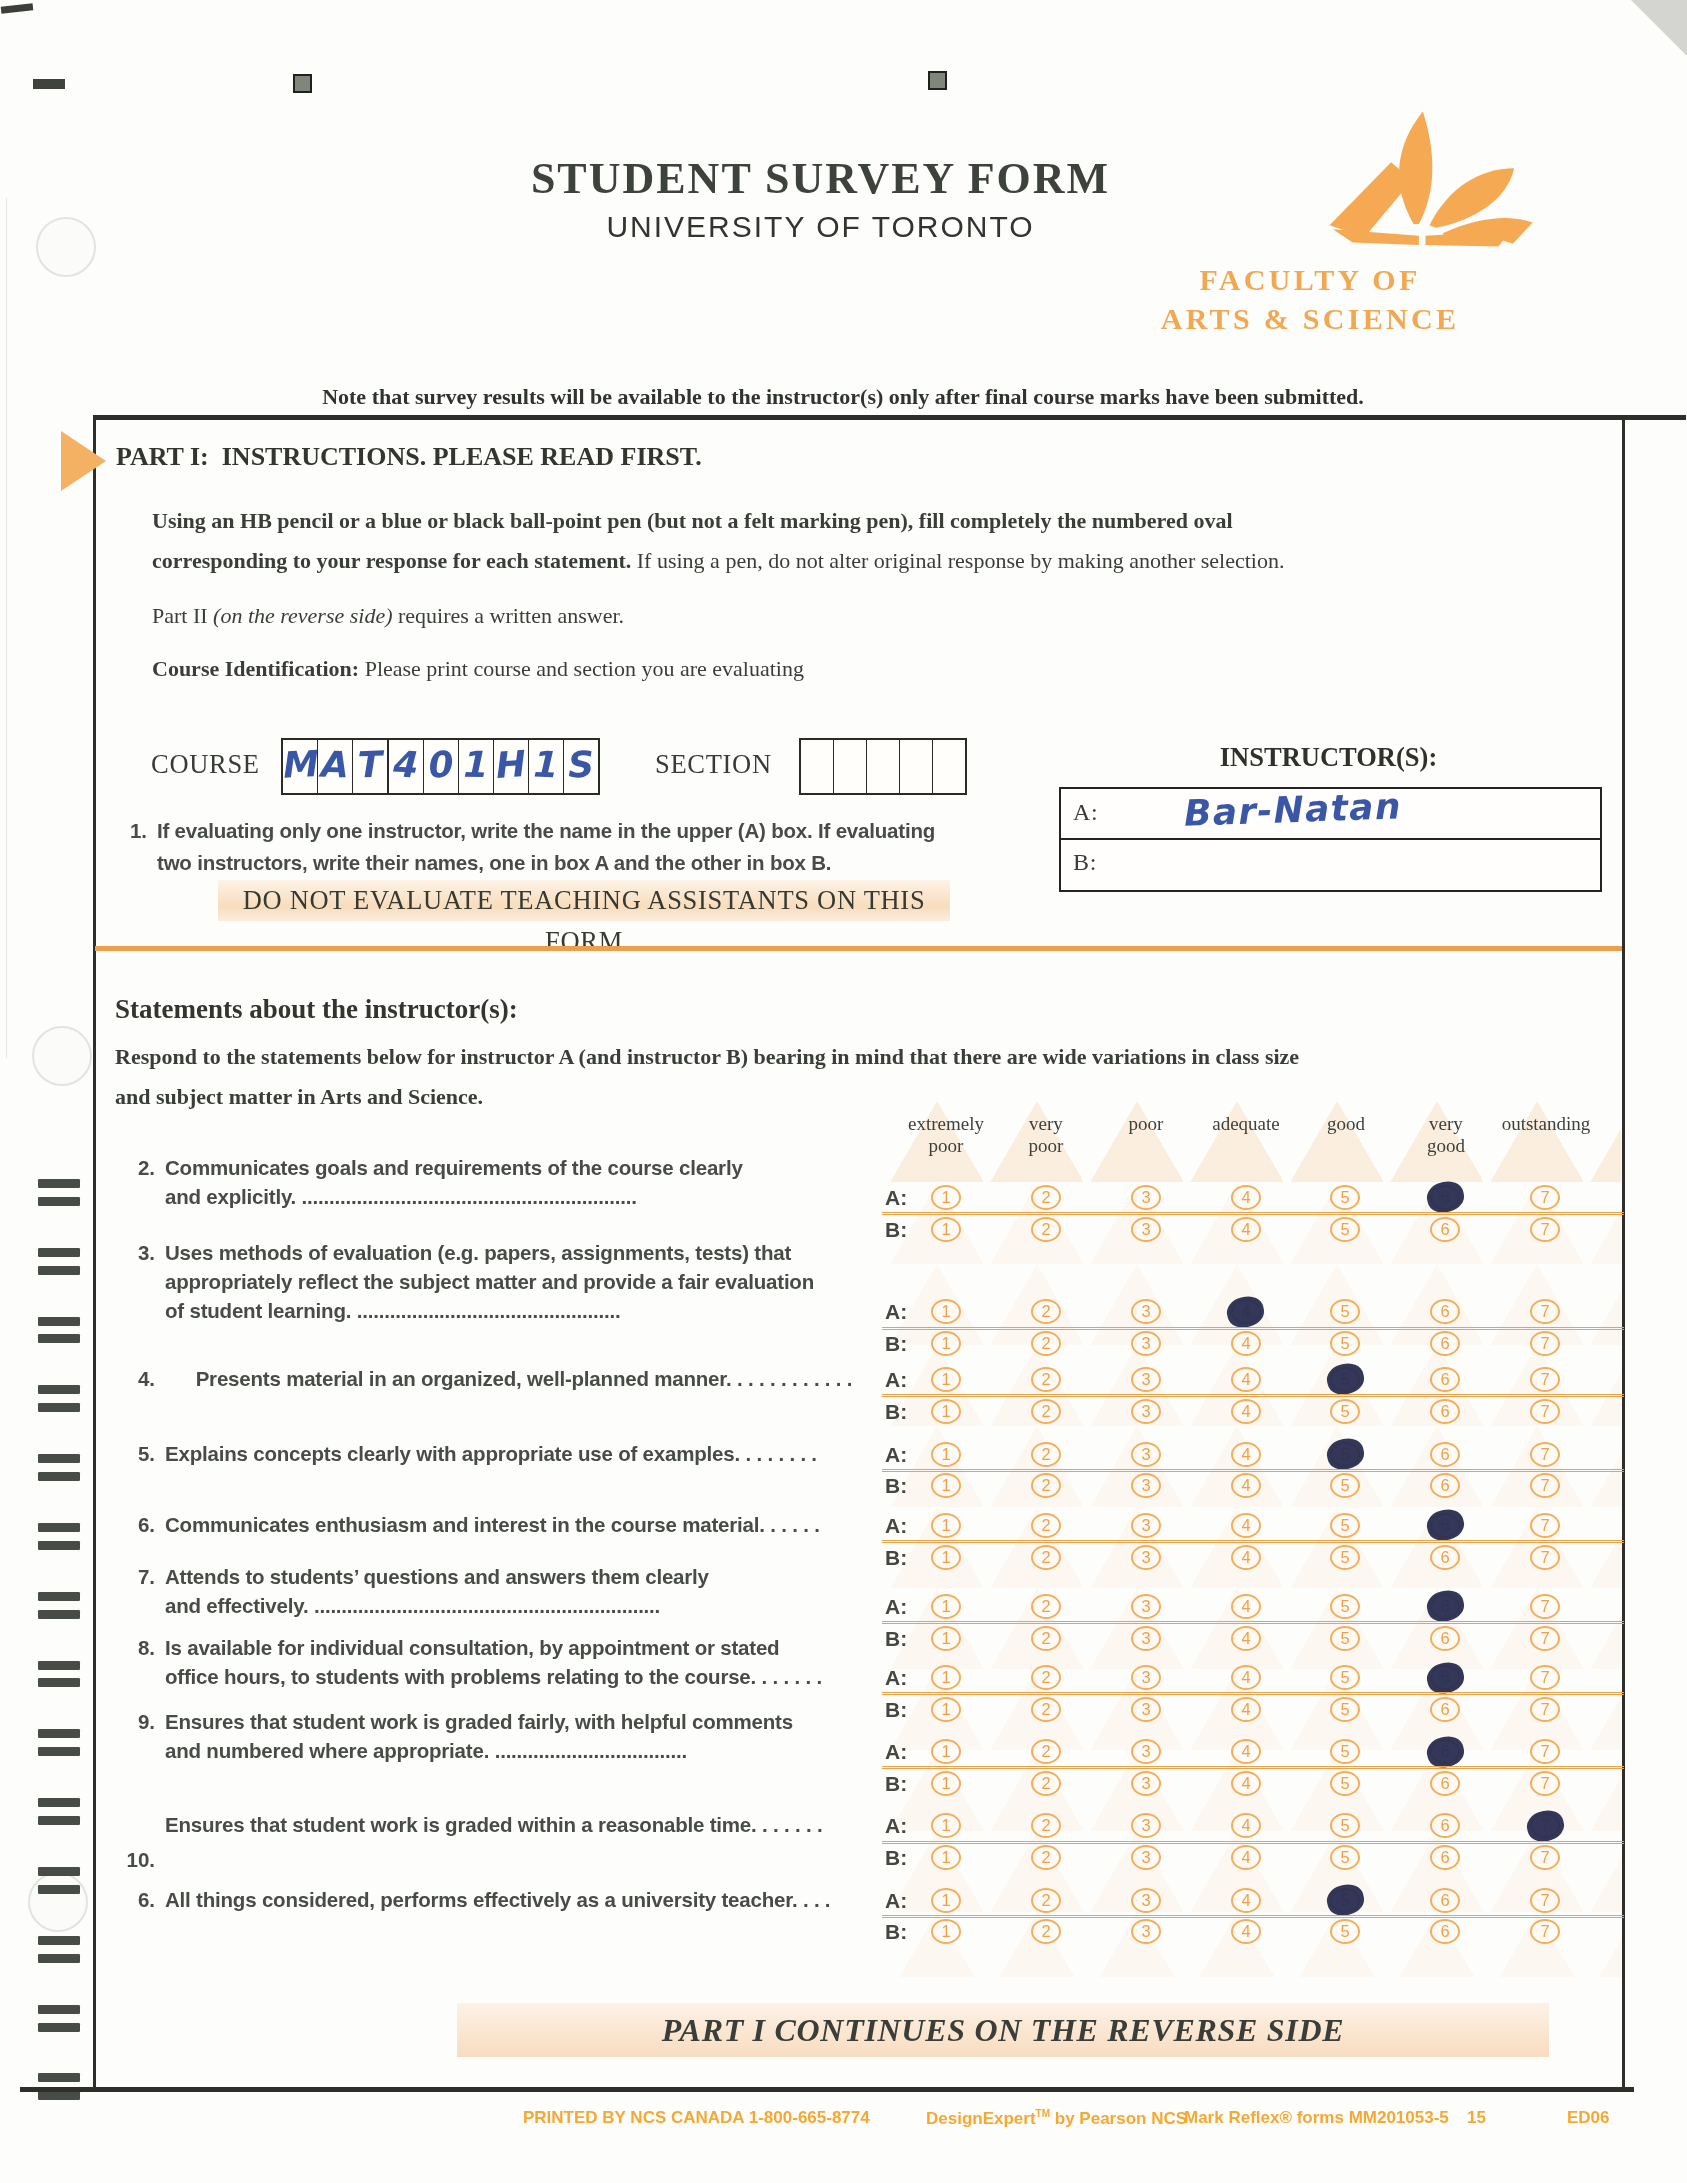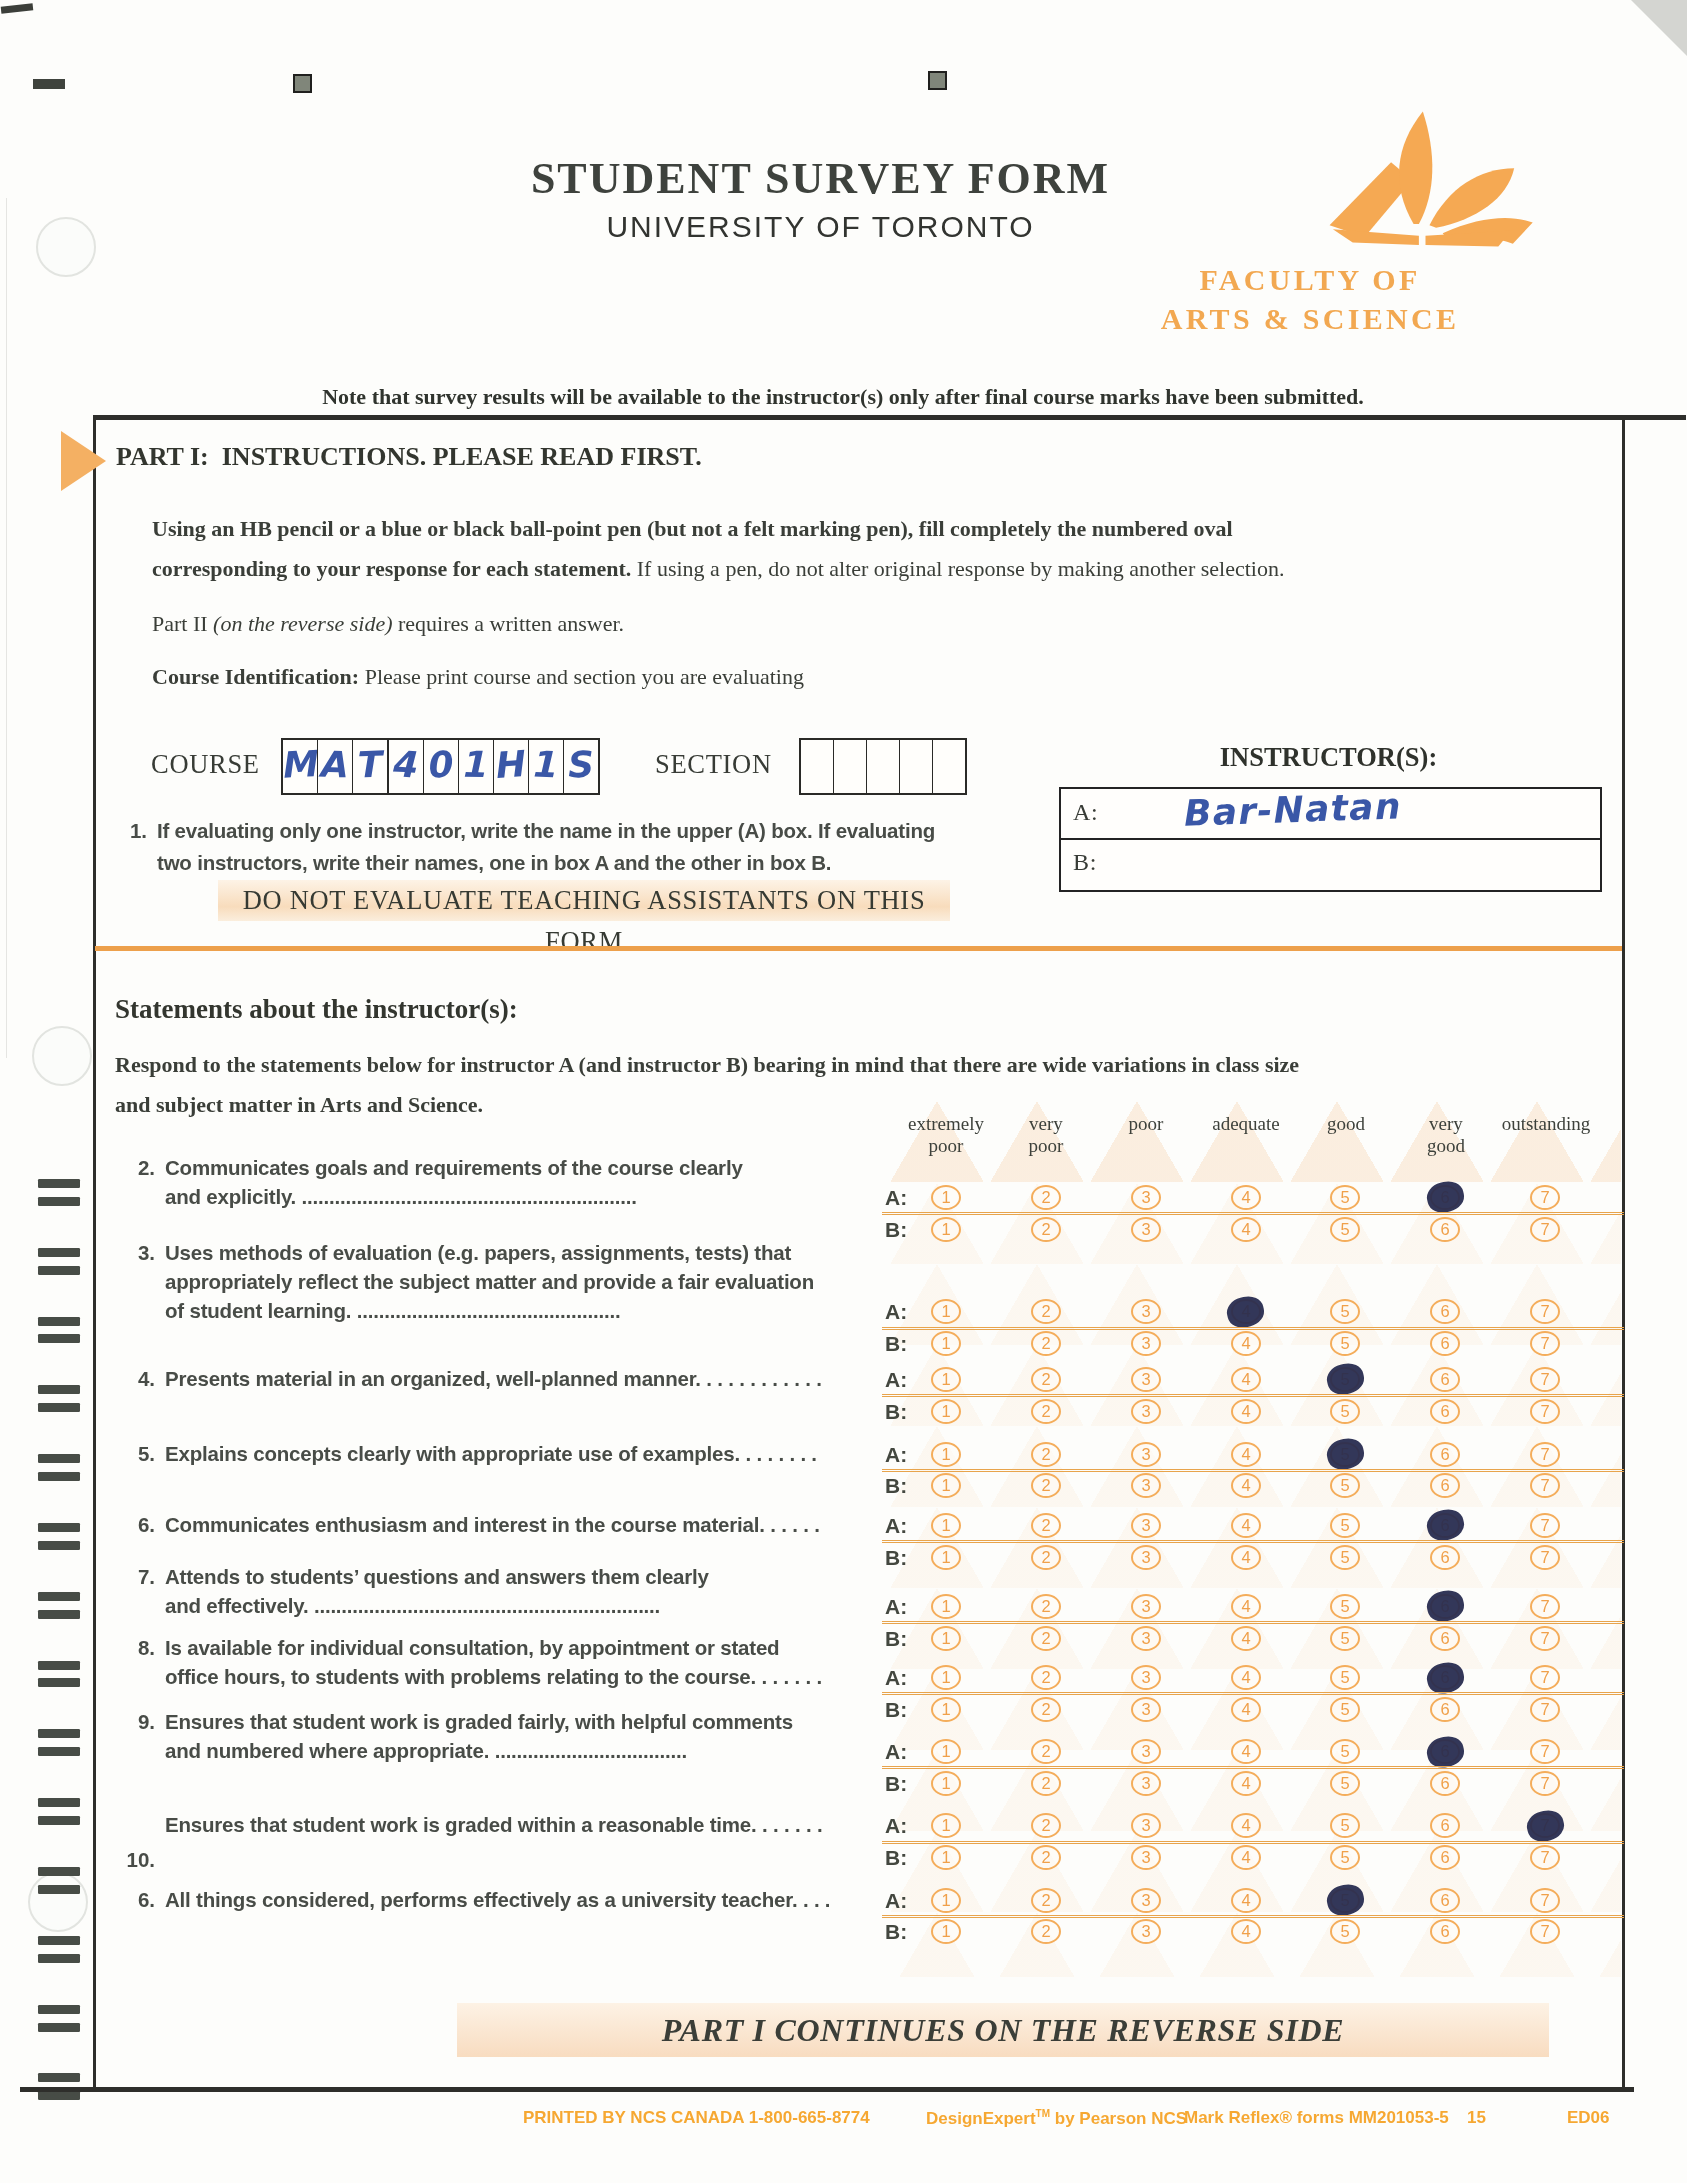--- a/index.html
+++ b/index.html
@@ -29,21 +29,21 @@
   
   .hline-top{left:93px;top:415px;width:1593px;height:4.6px;background:#2e2e2b;}
   .vline-left{left:93px;top:415px;width:2.6px;height:1676px;background:#2e2e2b;}
   .vline-right{left:1622px;top:415px;width:2.6px;height:1676px;background:#2e2e2b;}
   .hline-bottom{left:20px;top:2087px;width:1614px;height:5.3px;background:#2e2e2b;}
   .orange-rule{left:95px;top:946px;width:1527px;height:5.3px;background:#eda04b;}
   .part-arrow{left:61px;top:431px;width:0;height:0;border-top:30px solid transparent;
               border-bottom:30px solid transparent;border-left:45px solid #f4b063;}
 
   .part1-heading{left:116px;top:442px;font-size:26px;font-weight:700;color:#33362f;}
-  .body-line{font-size:22px;color:#3a3e38;margin-top:8px;}
+  .body-line{font-size:22px;color:#3a3e38;}
   .b{font-weight:700;}
   .it{font-style:italic;}
 
   
   .field-label{font-size:26.5px;color:#383c36;letter-spacing:0.7px;}
   .cellrow{position:absolute;display:flex;border:2px solid #2a2a27;box-sizing:content-box;background:#fffefb;}
   .cell{width:34px;height:53px;border-left:1.3px solid #2a2a27;position:relative;}
   .cell:first-child{border-left:none;}
   .cell.thick{border-left-width:2.6px;}
   .scell{width:32px;height:53px;border-left:1.3px solid #2a2a27;}
@@ -303,21 +303,21 @@
     <div class="rowlab" style="left: 885px; top: 1331px;">B:</div>
     <div class="oval" style="left: 931px; top: 1331px;">1</div>
     <div class="oval" style="left: 1031px; top: 1331px;">2</div>
     <div class="oval" style="left: 1131px; top: 1331px;">3</div>
     <div class="oval" style="left: 1231px; top: 1331px;">4</div>
     <div class="oval" style="left: 1330px; top: 1331px;">5</div>
     <div class="oval" style="left: 1430px; top: 1331px;">6</div>
     <div class="oval" style="left: 1530px; top: 1331px;">7</div>
     <div class="rowdiv" style="left: 882px; top: 1327px; width: 742px;"></div>
     <div class="qnum" style="left: 99px; top: 1367px;">4.</div>
-    <div class="qline" style="left: 165px; top: 1367px;">Presents material in an organized, well-planned manner. . . . . . . . . . . .</div>
+    <div class="qline" style="left: 165px; top: 1367px; text-align: center;">Presents material in an organized, well-planned manner. . . . . . . . . . . .</div>
     <div class="rowlab" style="left: 885px; top: 1367px;">A:</div>
     <div class="oval" style="left: 931px; top: 1367px;">1</div>
     <div class="oval" style="left: 1031px; top: 1367px;">2</div>
     <div class="oval" style="left: 1131px; top: 1367px;">3</div>
     <div class="oval" style="left: 1231px; top: 1367px;">4</div>
     <div class="oval" style="left: 1330px; top: 1367px;">5</div>
     <div class="blob" style="left: 1327px; top: 1364px;"></div>
     <div class="oval" style="left: 1430px; top: 1367px;">6</div>
     <div class="oval" style="left: 1530px; top: 1367px;">7</div>
     <div class="rowlab" style="left: 885px; top: 1399px;">B:</div>

